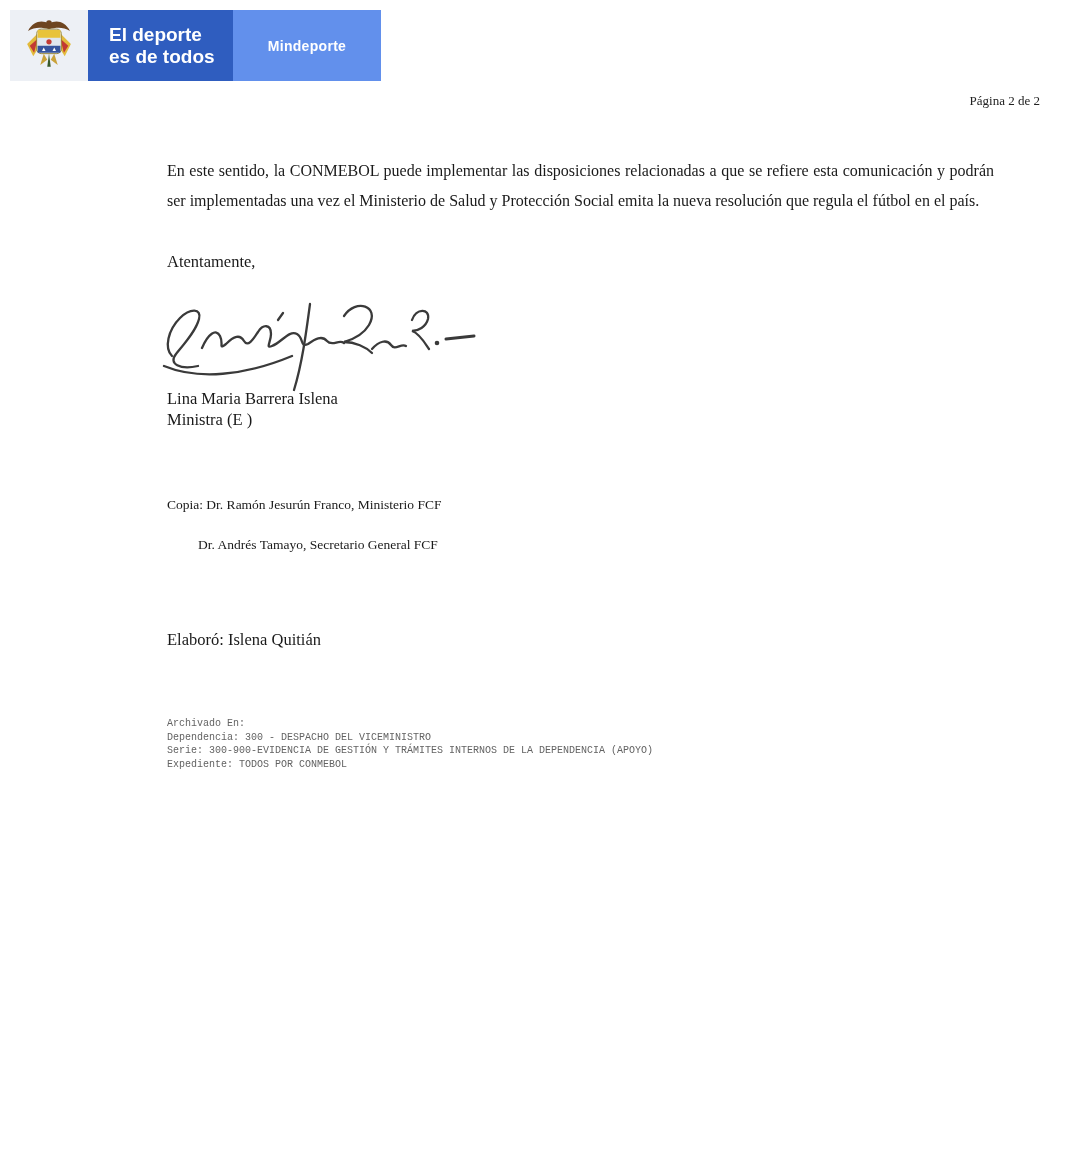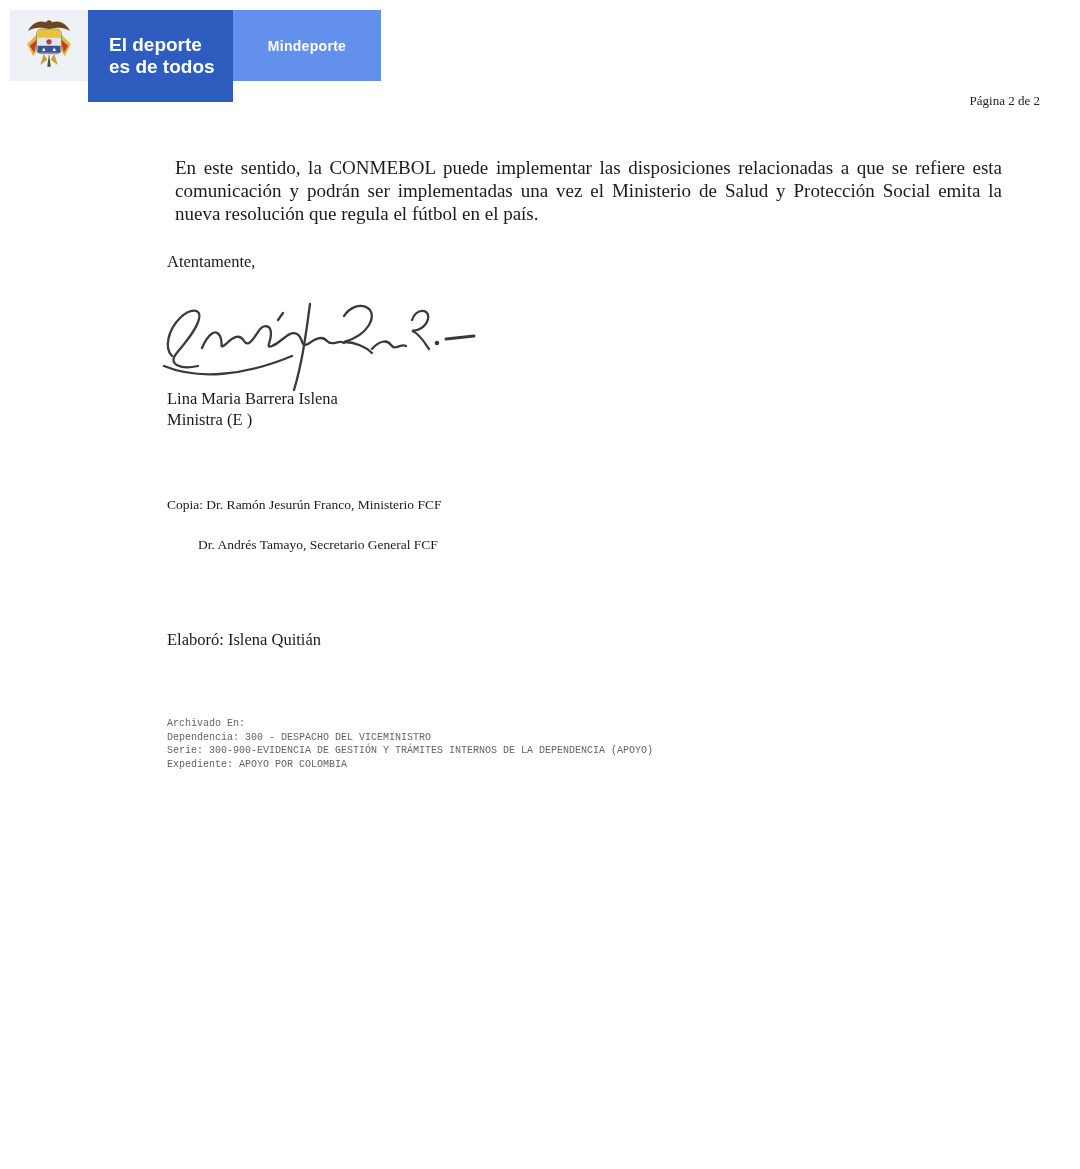--- a/index.html
+++ b/index.html
@@ -8,40 +8,40 @@
     font-family:"Liberation Serif", serif; color:#1a1a1a; overflow:hidden;
   }
 
   
   .header { position:absolute; left:10px; top:10px; height:71px; display:flex; }
   .crest-box {
     width:78px; height:71px; background:#edf0f5;
     display:flex; align-items:center; justify-content:center;
   }
   .brand-dark {
-    width:145px; height:92px; background:#2f5dbf; color:#fff;
+    width:145px; height:71px; background:#2f5dbf; color:#fff;
     font-family:"Liberation Sans", sans-serif; font-weight:bold;
     font-size:19px; line-height:22px;
     display:flex; flex-direction:column; justify-content:center;
     padding-left:21px; box-sizing:border-box;
   }
   .brand-light {
     width:148px; height:71px; background:#6290ec; color:#fff;
     font-family:"Liberation Sans", sans-serif; font-weight:bold;
     font-size:14px; letter-spacing:0.3px;
     display:flex; align-items:center; justify-content:center;
   }
 
   .page-indicator {
     position:absolute; top:93px; right:40px; font-size:13px; color:#222222;
   }
 
   .body-paragraph {
-    position:absolute; left:175px; top:156px; width:827px;
-    font-size:19px; line-height:23px; text-align:justify;
+    position:absolute; left:167px; top:156px; width:827px;
+    font-size:16px; line-height:30px; text-align:justify;
   }
 
   .closing { position:absolute; left:167px; top:252px; font-size:16.5px; }
 
   .signature-wrap { position:absolute; left:158px; top:286px; width:320px; height:106px; }
 
   .signer-block { position:absolute; left:167px; top:388px; font-size:16.5px; line-height:21px; }
 
   .copy-line1 { position:absolute; left:167px; top:497px; font-size:13.5px; }
   .copy-line2 { position:absolute; left:198px; top:537px; font-size:13.5px; }
@@ -126,16 +126,16 @@
 
   <div class="copy-line1">Copia: Dr. Ramón Jesurún Franco, Ministerio FCF</div>
   <div class="copy-line2">Dr. Andrés Tamayo, Secretario General FCF</div>
 
   <div class="prepared-line">Elaboró: Islena Quitián</div>
 
   <div class="archive-block">
     <div>Archivado En:</div>
     <div>Dependencia: 300 - DESPACHO DEL VICEMINISTRO</div>
     <div>Serie: 300-900-EVIDENCIA DE GESTIÓN Y TRÁMITES INTERNOS DE LA DEPENDENCIA (APOYO)</div>
-    <div>Expediente: APOYO POR COLOMBIA</div>
+    <div>Expediente: TODOS POR CONMEBOL</div>
   </div>
 
 </div>
 
 </body></html>

